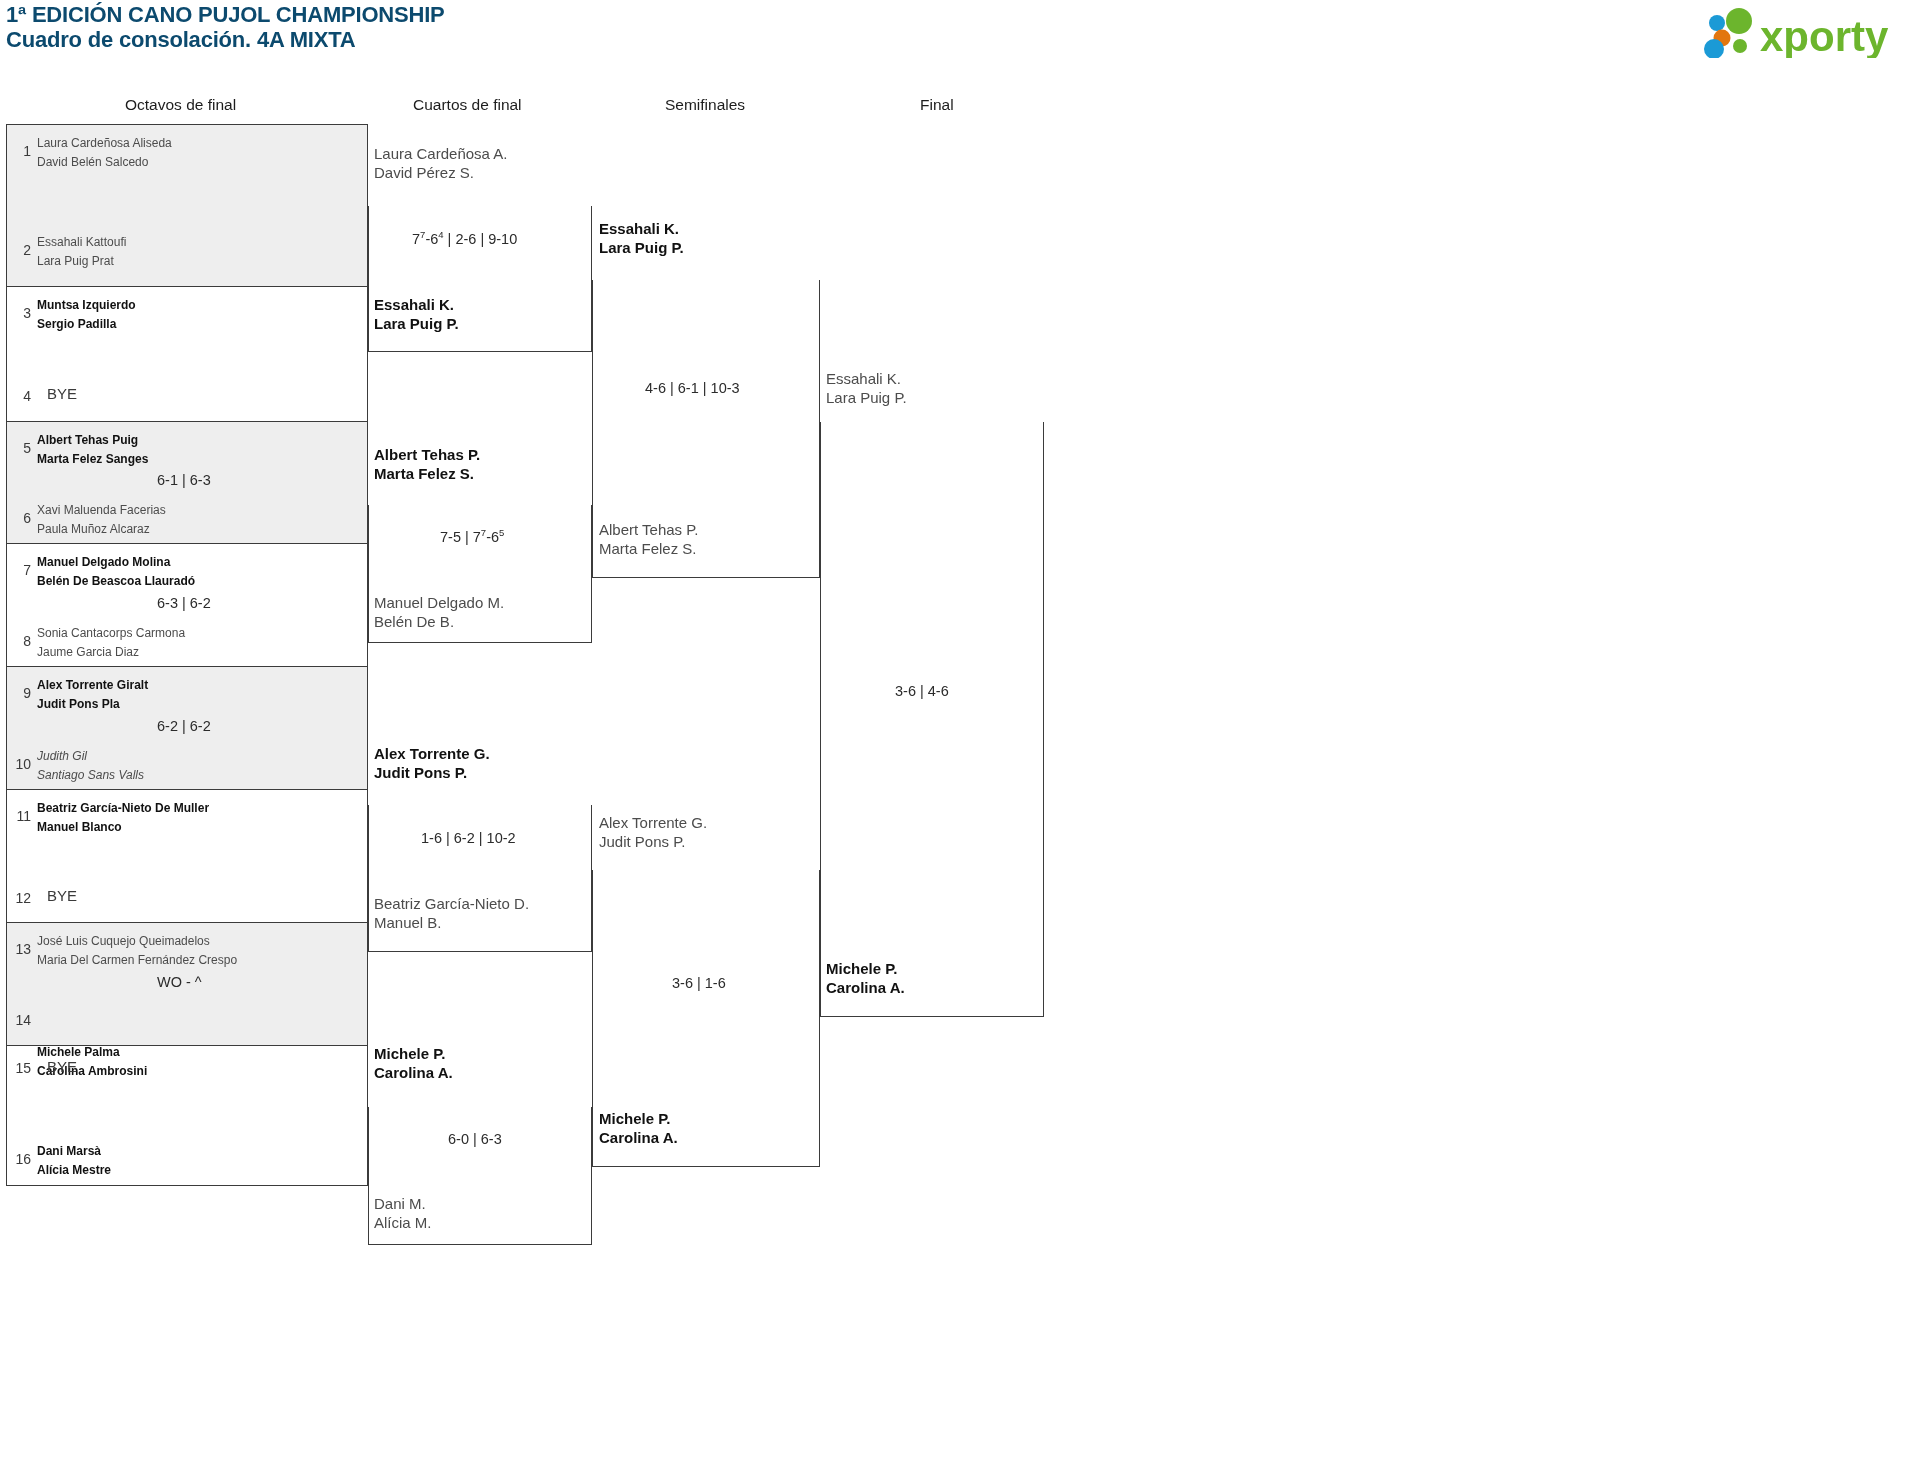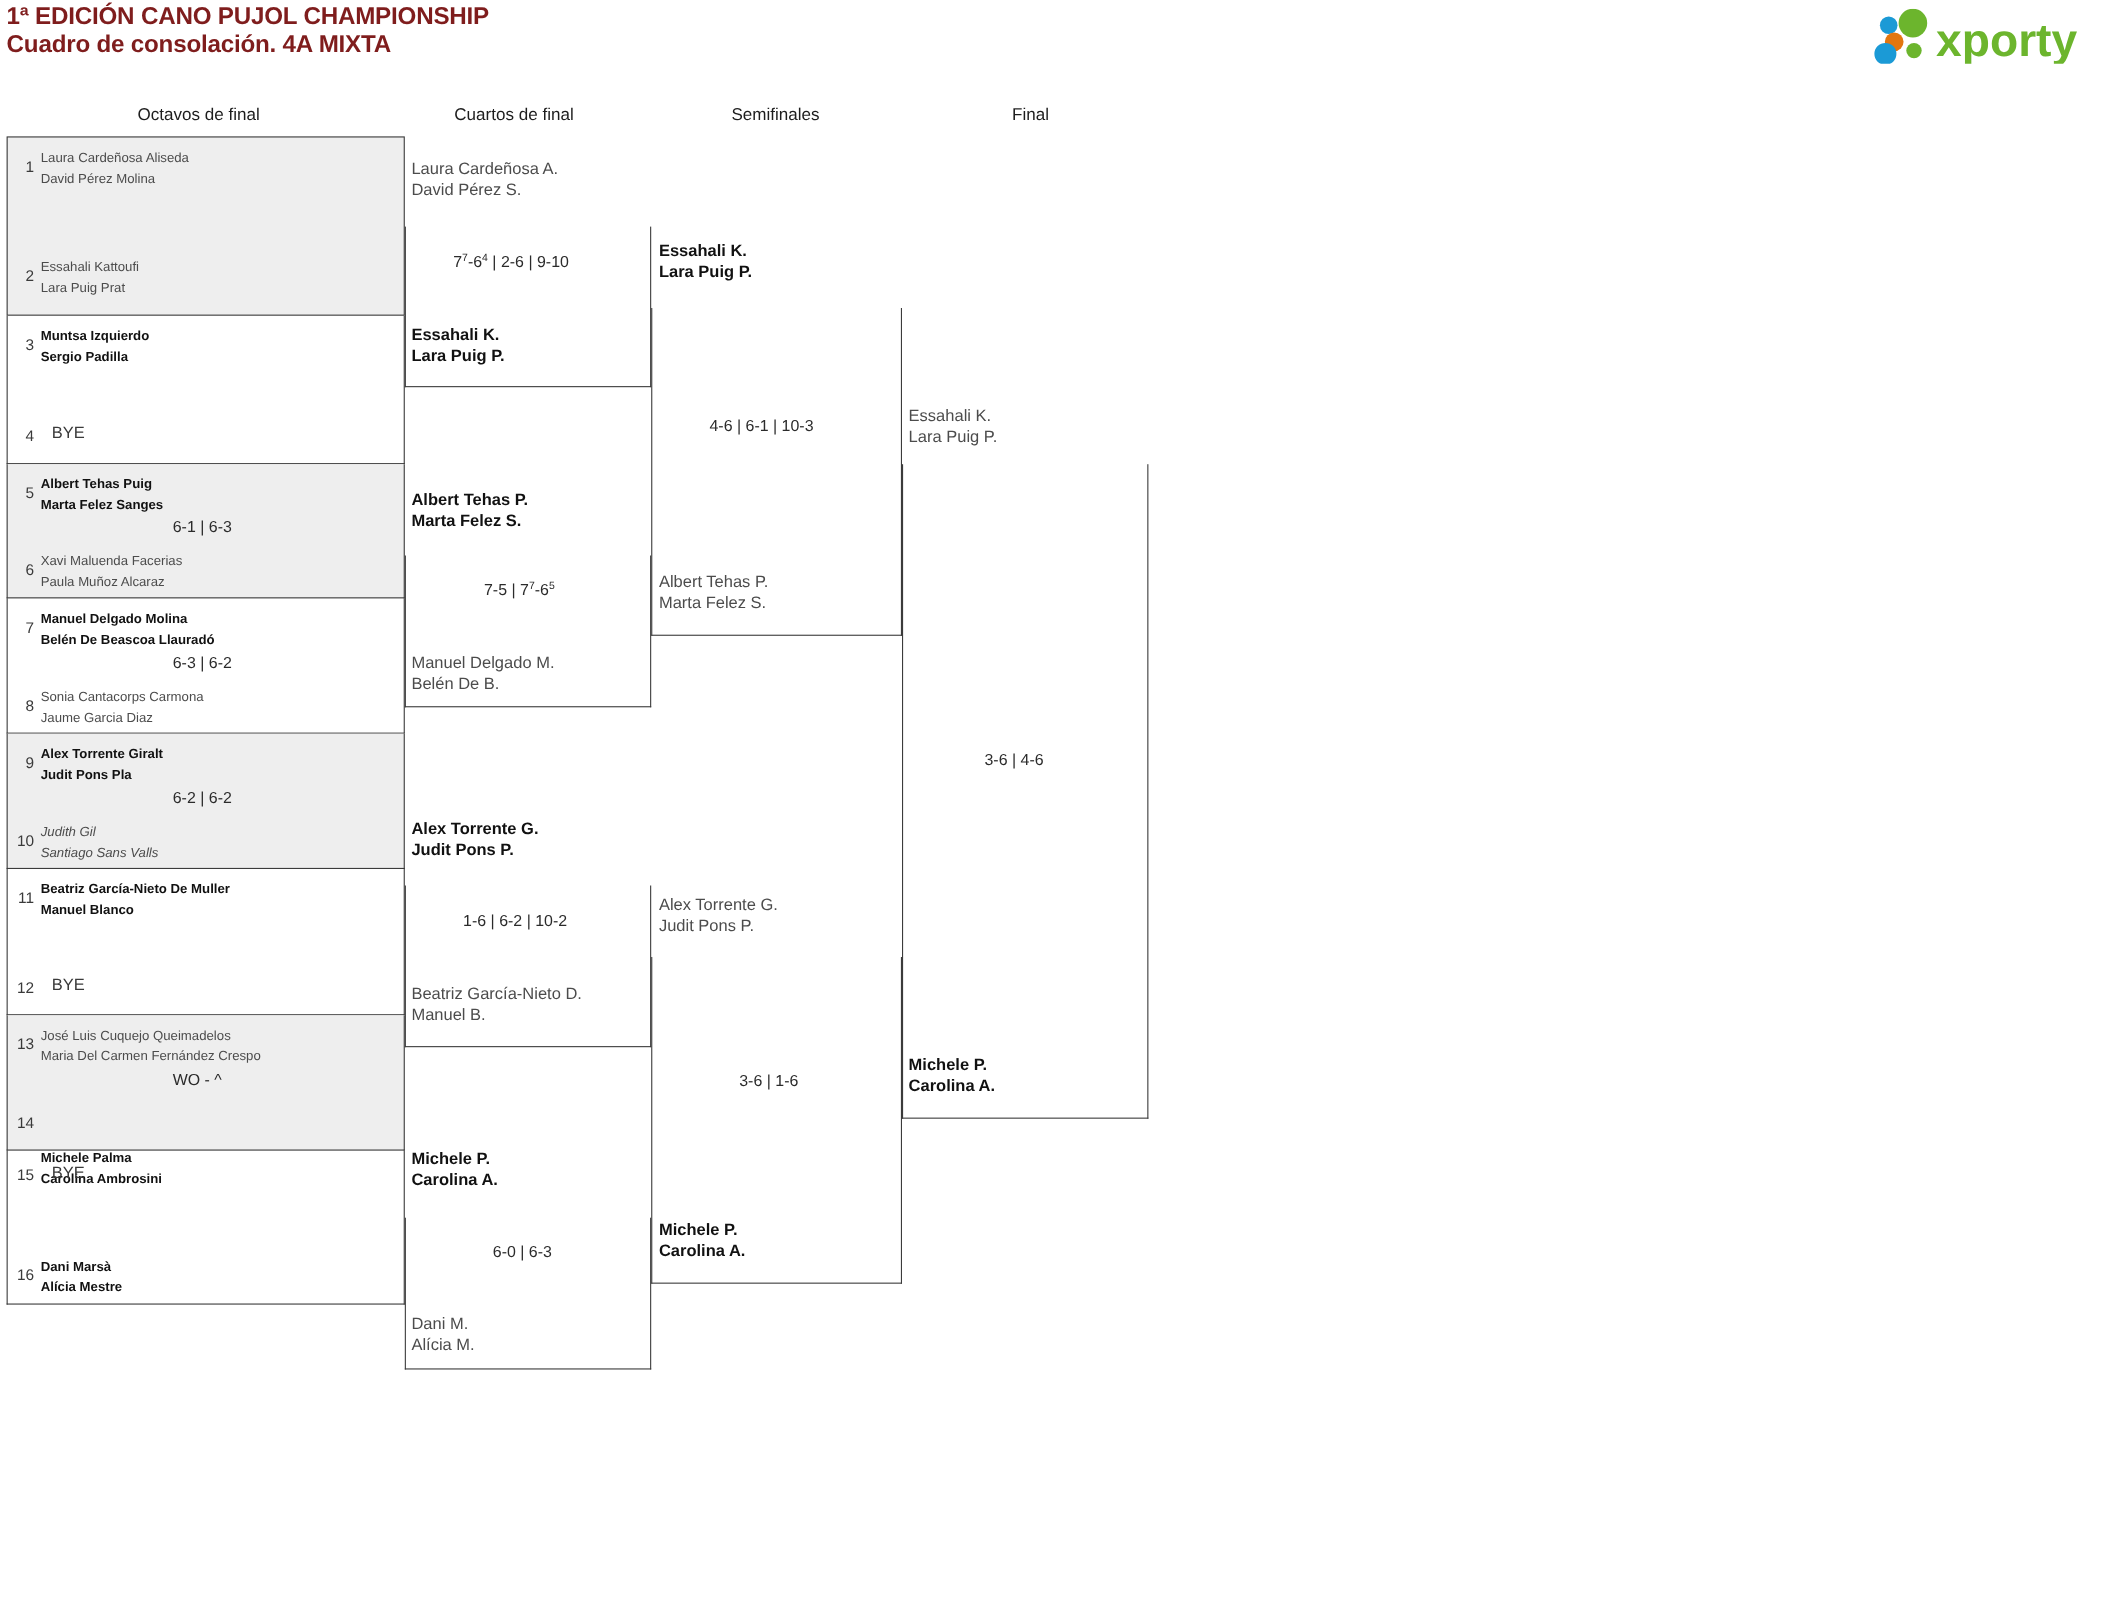--- a/index.html
+++ b/index.html
@@ -7,21 +7,21 @@
     width:1920px;height:1459px;
     background:#ffffff;
     font-family:"Liberation Sans","DejaVu Sans",sans-serif;
     color:#202020;
     overflow:hidden;
     position:relative;
   }
   
   #header{position:absolute;left:0;top:0;width:1920px;height:70px;}
   #title-block{position:absolute;left:6px;top:2px;}
-  .title-line{font-size:22px;font-weight:bold;letter-spacing:-0.2px;line-height:25px;color:#7f1d1d;white-space:nowrap;}
+  .title-line{font-size:22px;font-weight:bold;letter-spacing:-0.2px;line-height:25px;color:#0c4a6e;white-space:nowrap;}
   #logo{position:absolute;left:1703px;top:8px;width:210px;height:50px;}
   #logo svg{display:block;}
 
   
   .round-head{position:absolute;font-size:15.5px;color:#1d1d1d;white-space:nowrap;}
 
   
   #bracket{position:absolute;left:0;top:0;width:1920px;height:1459px;}
 
   
@@ -77,21 +77,21 @@
 <div class="round-head" style="left:413px;top:96px;">Cuartos de final</div>
 <div class="round-head" style="left:665px;top:96px;">Semifinales</div>
 <div class="round-head" style="left:920px;top:96px;">Final</div>
 
 <div id="bracket">
 
   <div class="r1cell first shaded" style="top:124px;height:163px;">
     <div class="seed" style="top:18px;">1</div>
     <div class="names lose" style="top:9px;">
       <div>Laura Cardeñosa Aliseda</div>
-      <div>David Pérez Molina</div>
+      <div>David Belén Salcedo</div>
     </div>
     <div class="seed" style="top:117px;">2</div>
     <div class="names lose" style="top:108px;">
       <div>Essahali Kattoufi</div>
       <div>Lara Puig Prat</div>
     </div>
     <div class="score" style="left:150px;top:62px;"></div>
   </div>
 
   <div class="r1cell" style="top:287px;height:135px;">

